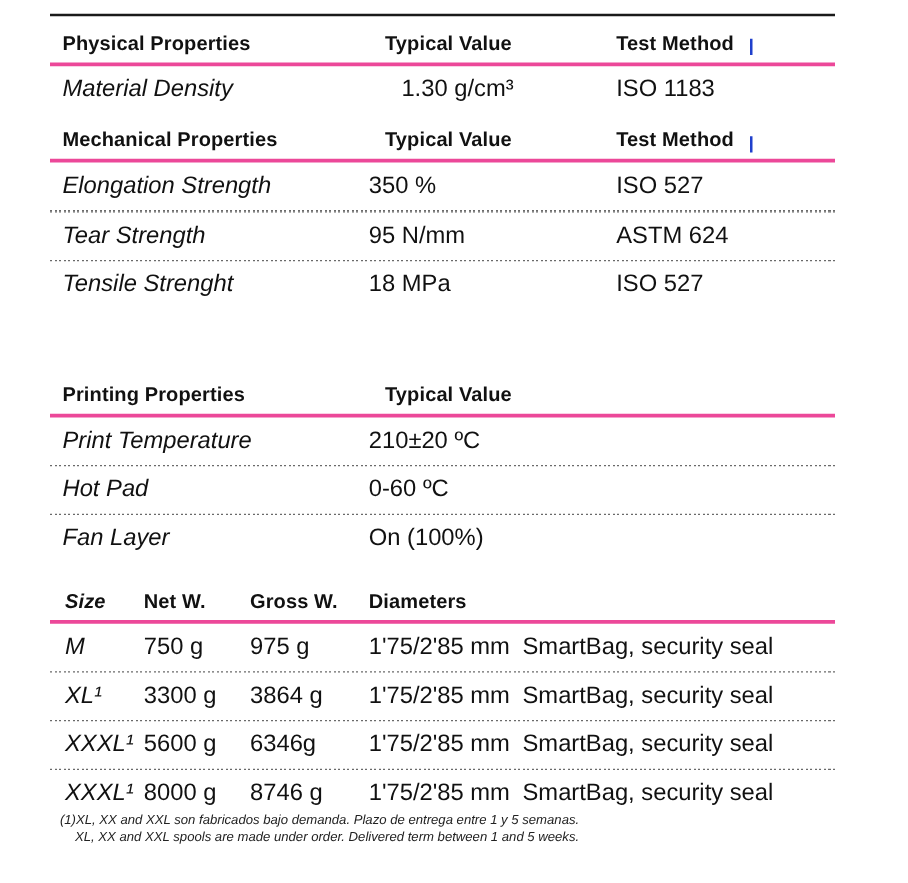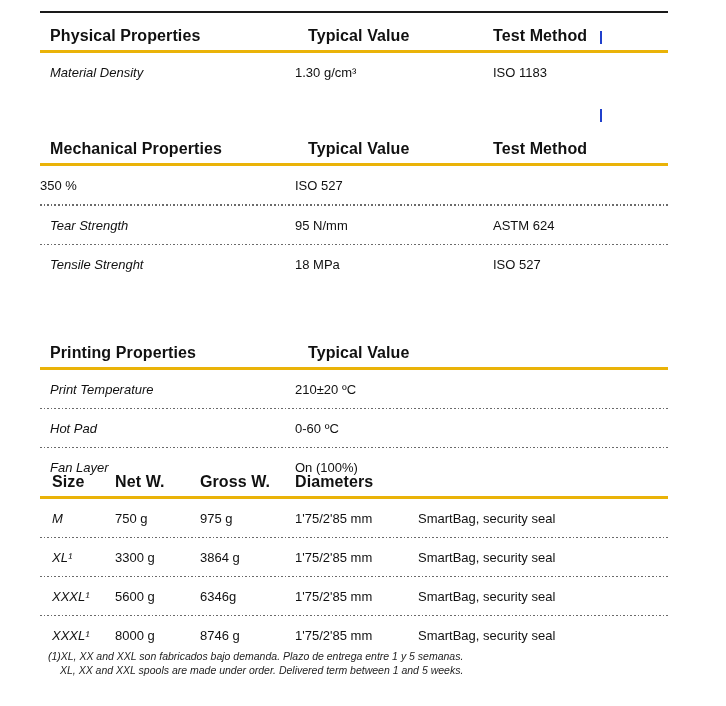--- a/index.html
+++ b/index.html
@@ -5,34 +5,34 @@
   html,body { margin:0; padding:0; background:#ffffff; }
   .page {
     position:relative; width:726px; height:706px; background:#ffffff;
     font-family:"Liberation Sans","DejaVu Sans",sans-serif; color:#111111;
     overflow:hidden;
   }
   .tbl { position:absolute; left:40px; width:628px; box-sizing:border-box; }
   .tbl.top-rule { border-top:2px solid #1a1a1a; }
   .thead {
     display:grid; align-items:end; box-sizing:border-box;
-    padding-bottom:5px; border-bottom:3px solid #eab308;
+    padding-bottom:5px; border-bottom:3px solid #ec4899;
     font-weight:bold; font-size:16px; letter-spacing:0.1px;
   }
   .t1 .thead { height:40px; }
-  .t2 .thead, .t3 .thead { height:34px;margin-top:36px; }
+  .t2 .thead, .t3 .thead { height:34px; }
   .t4 .thead { height:33px; }
-  .trow { display:grid; align-items:center; height:38px; box-sizing:border-box; font-size:13px; }
+  .trow { display:grid; align-items:center; height:38px; box-sizing:border-box; font-size:19px; }
   .cols3 { grid-template-columns:255px 198px 1fr; }
   .cols5 { grid-template-columns:75px 85px 95px 123px 1fr; }
   .c1 { padding-left:10px; }
-  .cols5 .c1 { padding-left:12px; }
+  .cols5 .c1 { padding-left:12px;font-style:italic; }
   .hpad { padding-left:13px; }
   .prop { font-style:italic; }
-  .val-center { display:inline-block; width:142px; text-align:left; }
+  .val-center { display:inline-block; width:142px; text-align:center; }
   .sep {
     height:1px;
     background:repeating-linear-gradient(90deg,#6a6a6a 0 1.6px,transparent 1.6px 3.6px);
   }
   .footnote {
     position:absolute; left:44px; top:650px; font-style:italic;
     font-size:10.5px; line-height:13.5px; color:#222222;text-align:right;
   }
   .footnote .fn2 { padding-left:16px; }
   .blue-tick { position:absolute; width:2px; height:13px; background:#2040cc; }
@@ -57,20 +57,21 @@
     </div>
   </div>
 
   <div class="tbl t2" style="top:96px">
     <div class="thead cols3">
       <span class="c1">Mechanical Properties</span>
       <span class="hpad">Typical Value</span>
       <span>Test Method</span>
     </div>
     <div class="trow cols3">
+      <span class="c1 prop">Elongation Strength</span>
       <span>350 %</span>
       <span>ISO 527</span>
     </div>
     <div class="sep"></div>
     <div class="sep"></div>
     <div class="trow cols3">
       <span class="c1 prop">Tear Strength</span>
       <span>95 N/mm</span>
       <span>ASTM 624</span>
     </div>

